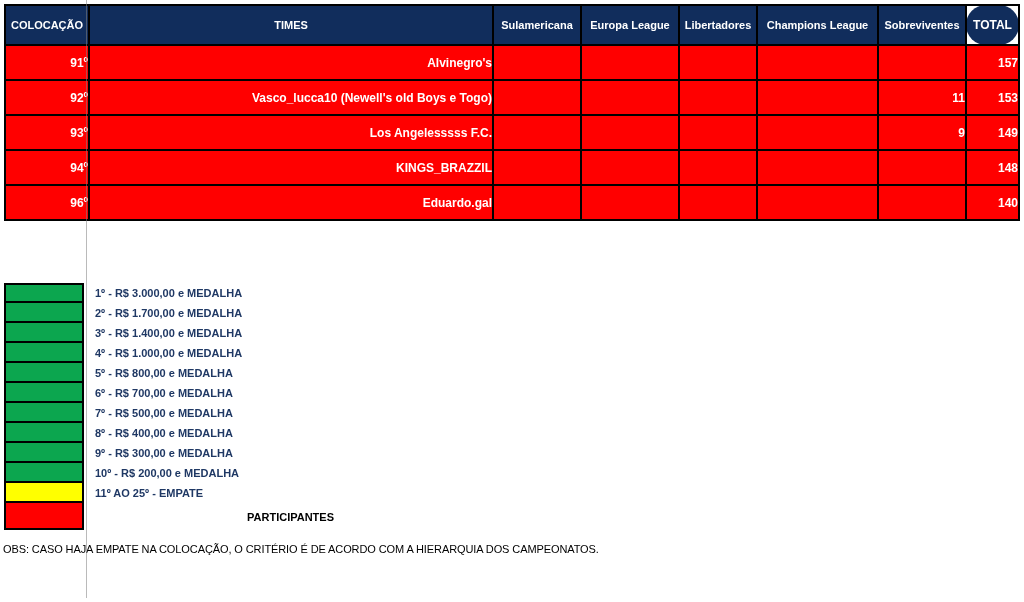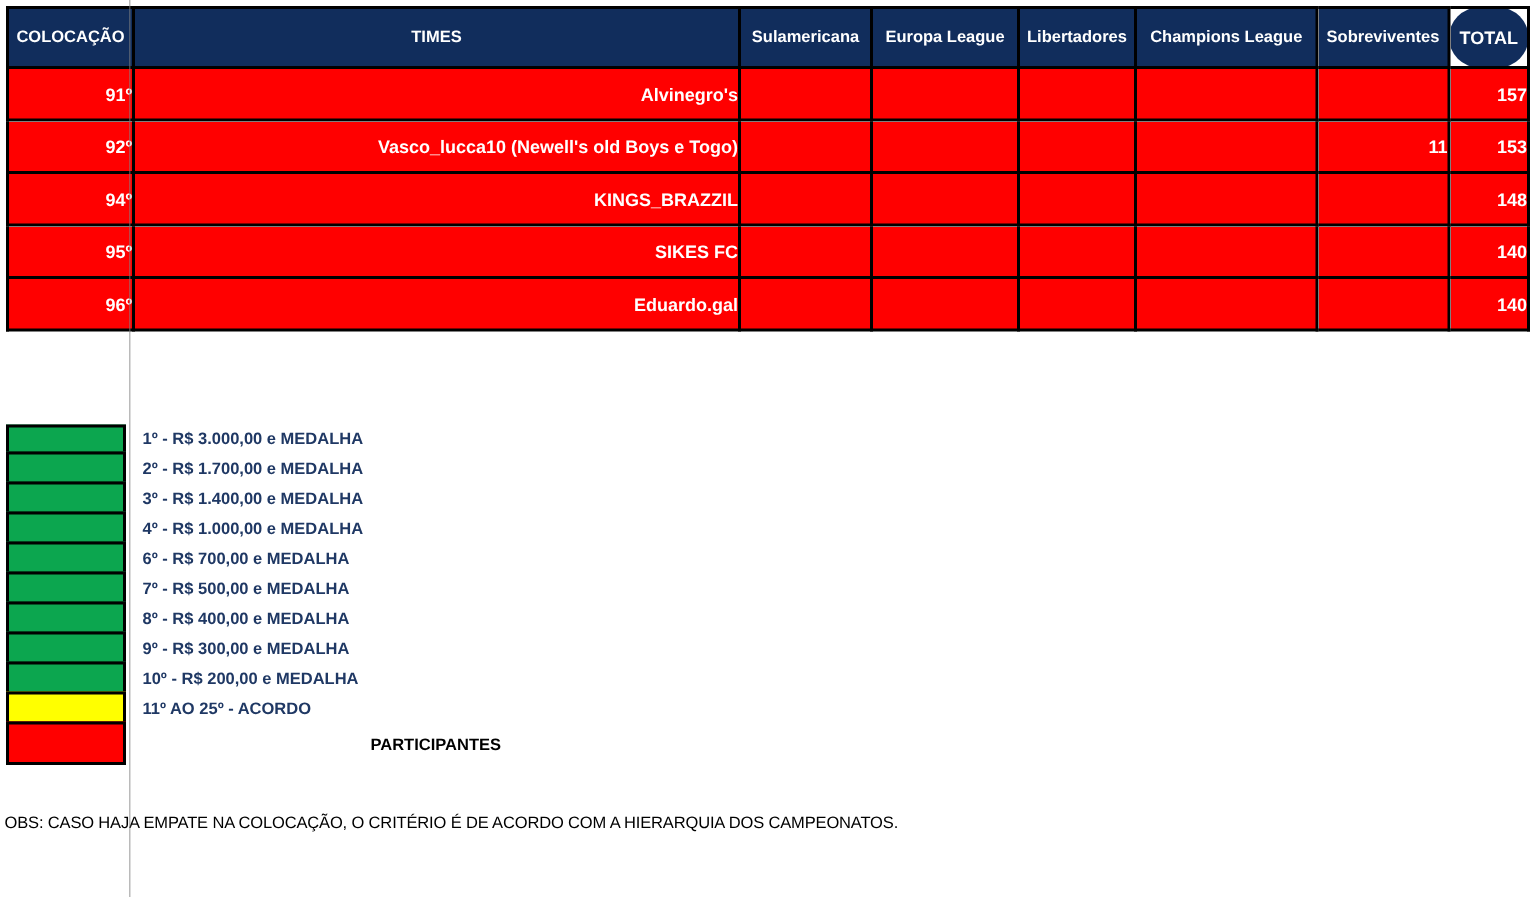--- a/index.html
+++ b/index.html
@@ -82,38 +82,38 @@
       <td class="c-rank">92º</td>
       <td class="c-team">Vasco_lucca10 (Newell's old Boys e Togo)</td>
       <td class="c-num"></td>
       <td class="c-num"></td>
       <td class="c-num"></td>
       <td class="c-num"></td>
       <td class="c-num">11</td>
       <td class="c-num">153</td>
     </tr>
     <tr>
+      <td class="c-rank">93º</td>
+      <td class="c-team">Los Angelesssss F.C.</td>
+      <td class="c-num"></td>
+      <td class="c-num"></td>
+      <td class="c-num"></td>
+      <td class="c-num"></td>
+      <td class="c-num">9</td>
+      <td class="c-num">149</td>
+    </tr>
+    <tr>
       <td class="c-rank">94º</td>
       <td class="c-team">KINGS_BRAZZIL</td>
       <td class="c-num"></td>
       <td class="c-num"></td>
       <td class="c-num"></td>
       <td class="c-num"></td>
       <td class="c-num"></td>
       <td class="c-num">148</td>
-    </tr>
-    <tr>
-      <td class="c-rank">95º</td>
-      <td class="c-team">SIKES FC</td>
-      <td class="c-num"></td>
-      <td class="c-num"></td>
-      <td class="c-num"></td>
-      <td class="c-num"></td>
-      <td class="c-num"></td>
-      <td class="c-num">140</td>
     </tr>
     <tr>
       <td class="c-rank">96º</td>
       <td class="c-team">Eduardo.gal</td>
       <td class="c-num"></td>
       <td class="c-num"></td>
       <td class="c-num"></td>
       <td class="c-num"></td>
       <td class="c-num"></td>
       <td class="c-num">140</td>
@@ -133,41 +133,45 @@
   <div class="legend-row">
     <div class="swatch green"></div>
     <div class="legend-label">3º - R$ 1.400,00 e MEDALHA</div>
   </div>
   <div class="legend-row">
     <div class="swatch green"></div>
     <div class="legend-label">4º - R$ 1.000,00 e MEDALHA</div>
   </div>
   <div class="legend-row">
     <div class="swatch green"></div>
+    <div class="legend-label">5º - R$ 800,00 e MEDALHA</div>
+  </div>
+  <div class="legend-row">
+    <div class="swatch green"></div>
     <div class="legend-label">6º - R$ 700,00 e MEDALHA</div>
   </div>
   <div class="legend-row">
     <div class="swatch green"></div>
     <div class="legend-label">7º - R$ 500,00 e MEDALHA</div>
   </div>
   <div class="legend-row">
     <div class="swatch green"></div>
     <div class="legend-label">8º - R$ 400,00 e MEDALHA</div>
   </div>
   <div class="legend-row">
     <div class="swatch green"></div>
     <div class="legend-label">9º - R$ 300,00 e MEDALHA</div>
   </div>
   <div class="legend-row">
     <div class="swatch green"></div>
     <div class="legend-label">10º - R$ 200,00 e MEDALHA</div>
   </div>
   <div class="legend-row">
     <div class="swatch yellow"></div>
-    <div class="legend-label">11º AO 25º - ACORDO</div>
+    <div class="legend-label">11º AO 25º - EMPATE</div>
   </div>
   <div class="legend-row red-row">
     <div class="swatch red"></div>
     <div class="legend-label participants">PARTICIPANTES</div>
   </div>
 </div>
 
 <div class="obs">OBS: CASO HAJA EMPATE NA COLOCAÇÃO, O CRITÉRIO É DE ACORDO COM A HIERARQUIA DOS CAMPEONATOS.</div>
 
 <div class="gridline-v"></div>

